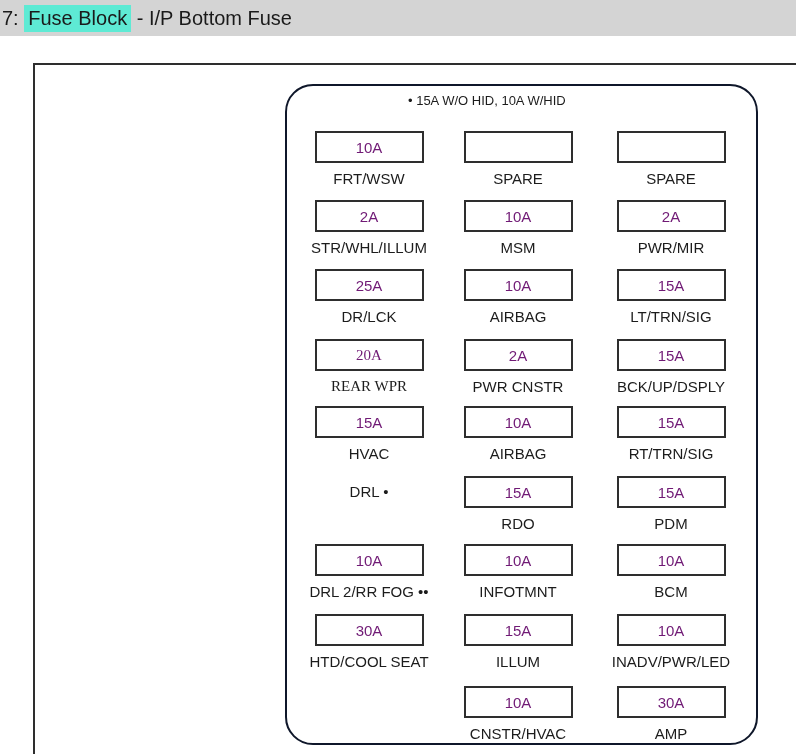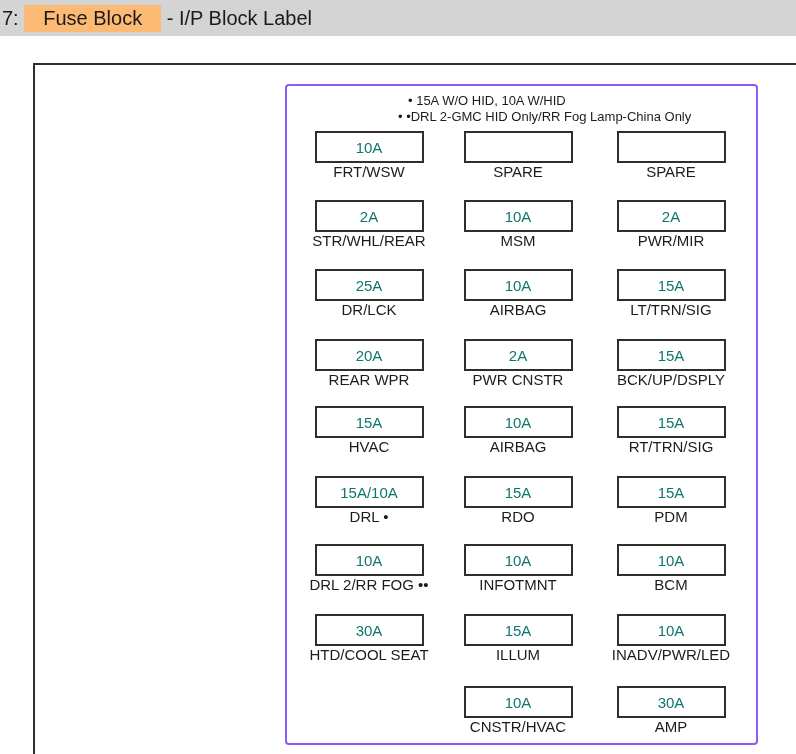--- a/index.html
+++ b/index.html
@@ -25,39 +25,39 @@
     background: #d4d4d4;
     display: flex;
     align-items: center;
     font-size: 20px;
     color: #1a1a1a;
     padding-left: 2px;
     box-sizing: border-box;
     white-space: pre;
   }
   .titlebar .hl {
-    background: #fdba74;
-    padding: 2px 19px;
+    background: #5eead4;
+    padding: 2px 4px;
   }
   
   .outer-frame {
     position: absolute;
     left: 33px; top: 63px;
     width: 800px; height: 720px;
     border-top: 2px solid #2e2e2e;
     border-left: 2px solid #2e2e2e;
     background: #ffffff;
   }
   
   .panel {
     position: absolute;
     left: 285px; top: 84px;
     width: 473px; height: 661px;
-    border: 2px solid #8b5cf6;
-    border-radius: 4px;
+    border: 2px solid #0f172a;
+    border-radius: 28px;
     box-sizing: border-box;
     background: #ffffff;
   }
   .notes {
     position: absolute;
     left: 111px; top: 7px;
     font-size: 13px;
     line-height: 16px;
     color: #1c1c1c;
     white-space: nowrap;
@@ -76,62 +76,62 @@
   }
   .fusebox {
     width: 109px;
     height: 32px;
     border: 2px solid #2e2e2e;
     box-sizing: border-box;
     display: flex;
     align-items: center;
     justify-content: center;
     font-size: 15px;
-    color: #0f766e;
+    color: #701a75;
     background: #ffffff;
   }
   .fuselabel {
+    margin-top: 7px;
     font-size: 15px;
     color: #1c1c1c;
     white-space: nowrap;
     text-align: center;
   }
 </style>
 </head>
 <body>
 
 <div class="stage">
 
   <div class="titlebar">
-    <span>7: </span><span class="hl">Fuse Block</span><span> - I/P Block Label</span>
+    <span>7: </span><span class="hl">Fuse Block</span><span> - I/P Bottom Fuse</span>
   </div>
 
   <div class="outer-frame"></div>
 
   <div class="panel">
     <div class="notes">
       <div class="note-line-1">• 15A W/O HID, 10A W/HID</div>
-      <div class="note-line-2">• •DRL 2-GMC HID Only/RR Fog Lamp-China Only</div>
     </div>
     <div class="fuse-grid">
         <div class="cell" style="left: 26px; top: 45px;">
           <div class="fusebox">10A</div>
           <div class="fuselabel">FRT/WSW</div>
         </div>
         <div class="cell" style="left: 175px; top: 45px;">
           <div class="fusebox"></div>
           <div class="fuselabel">SPARE</div>
         </div>
         <div class="cell" style="left: 328px; top: 45px;">
           <div class="fusebox"></div>
           <div class="fuselabel">SPARE</div>
         </div>
         <div class="cell" style="left: 26px; top: 114px;">
           <div class="fusebox">2A</div>
-          <div class="fuselabel">STR/WHL/REAR</div>
+          <div class="fuselabel">STR/WHL/ILLUM</div>
         </div>
         <div class="cell" style="left: 175px; top: 114px;">
           <div class="fusebox">10A</div>
           <div class="fuselabel">MSM</div>
         </div>
         <div class="cell" style="left: 328px; top: 114px;">
           <div class="fusebox">2A</div>
           <div class="fuselabel">PWR/MIR</div>
         </div>
         <div class="cell" style="left: 26px; top: 183px;">
@@ -139,21 +139,21 @@
           <div class="fuselabel">DR/LCK</div>
         </div>
         <div class="cell" style="left: 175px; top: 183px;">
           <div class="fusebox">10A</div>
           <div class="fuselabel">AIRBAG</div>
         </div>
         <div class="cell" style="left: 328px; top: 183px;">
           <div class="fusebox">15A</div>
           <div class="fuselabel">LT/TRN/SIG</div>
         </div>
-        <div class="cell" style="left: 26px; top: 253px;">
+        <div class="cell" style="left: 26px; top: 253px; font-family: Liberation Serif, serif;">
           <div class="fusebox">20A</div>
           <div class="fuselabel">REAR WPR</div>
         </div>
         <div class="cell" style="left: 175px; top: 253px;">
           <div class="fusebox">2A</div>
           <div class="fuselabel">PWR CNSTR</div>
         </div>
         <div class="cell" style="left: 328px; top: 253px;">
           <div class="fusebox">15A</div>
           <div class="fuselabel">BCK/UP/DSPLY</div>
@@ -164,21 +164,20 @@
         </div>
         <div class="cell" style="left: 175px; top: 320px;">
           <div class="fusebox">10A</div>
           <div class="fuselabel">AIRBAG</div>
         </div>
         <div class="cell" style="left: 328px; top: 320px;">
           <div class="fusebox">15A</div>
           <div class="fuselabel">RT/TRN/SIG</div>
         </div>
         <div class="cell" style="left: 26px; top: 390px;">
-          <div class="fusebox">15A/10A</div>
           <div class="fuselabel">DRL •</div>
         </div>
         <div class="cell" style="left: 175px; top: 390px;">
           <div class="fusebox">15A</div>
           <div class="fuselabel">RDO</div>
         </div>
         <div class="cell" style="left: 328px; top: 390px;">
           <div class="fusebox">15A</div>
           <div class="fuselabel">PDM</div>
         </div>

